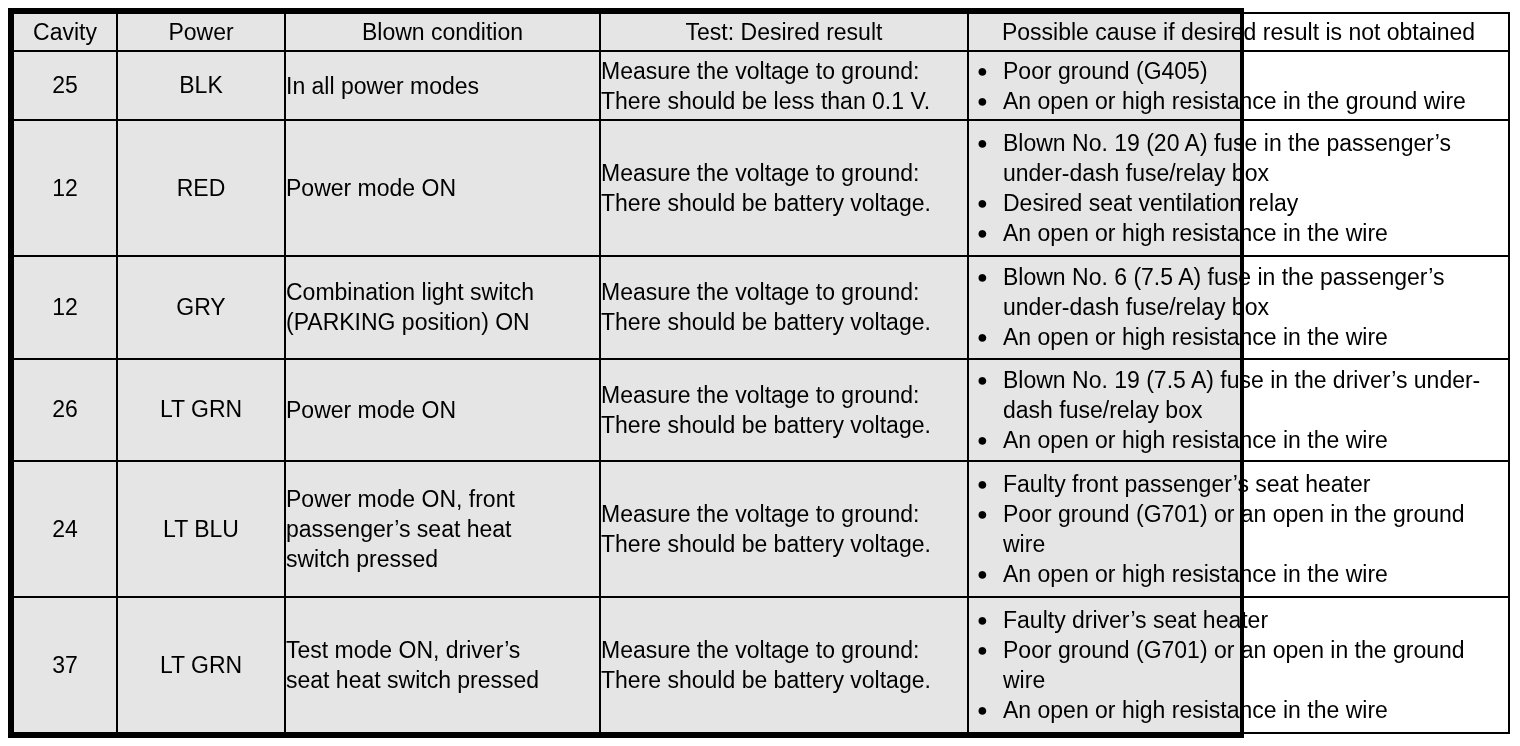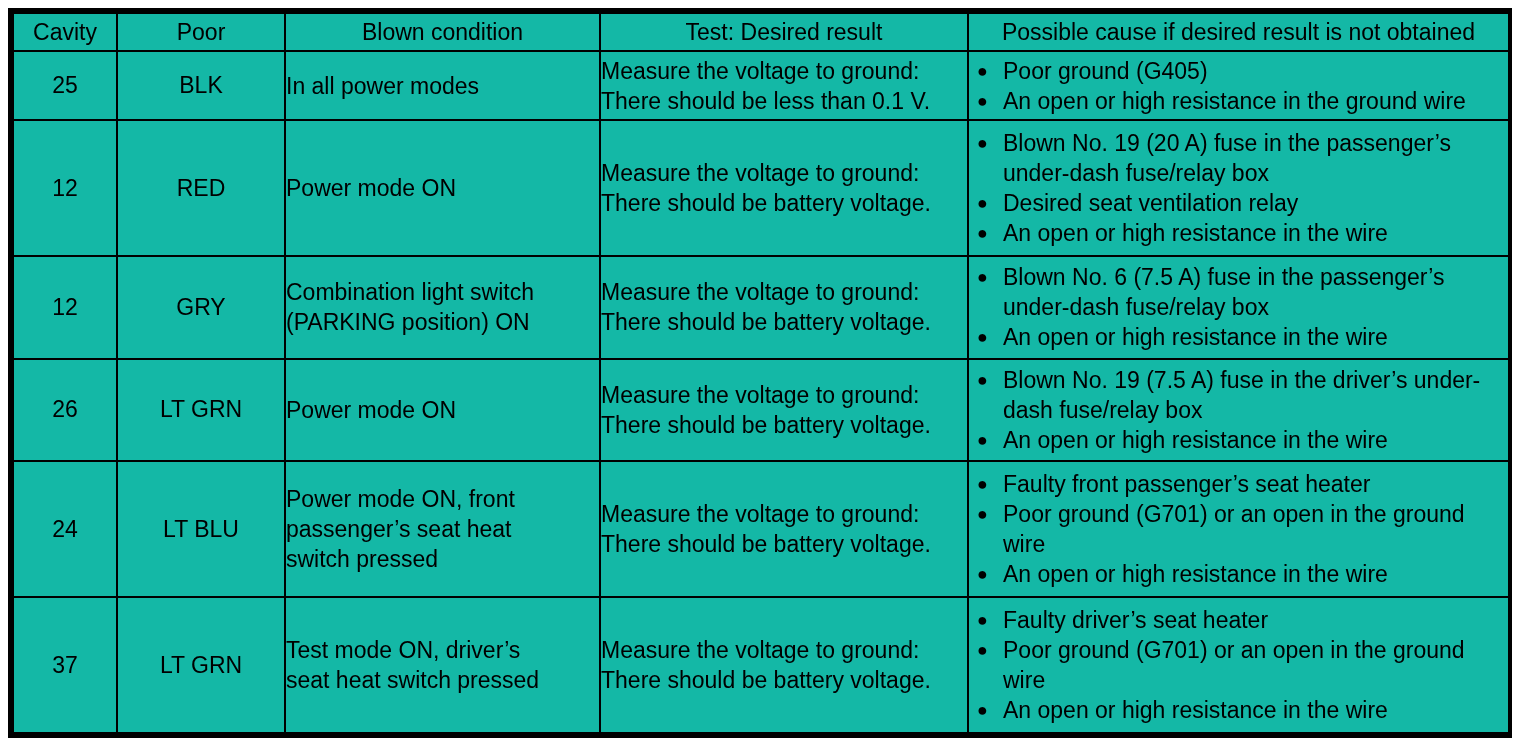--- a/index.html
+++ b/index.html
@@ -12,25 +12,25 @@
     height: 746px;
     font-family: "Liberation Sans", sans-serif;
     color: #000000;
     overflow: hidden;
   }
 
   .table-wrap {
     position: absolute;
     left: 8px;
     top: 8px;
-    width: 1504px;
+    width: 1236px;
     height: 730px;
     box-sizing: border-box;
     border: 4px solid #000;
-    background: #14b8a6;
+    background: #e5e5e5;
   }
 
   table.diag {
     border-collapse: collapse;
     table-layout: fixed;
     width: 100%;
     height: 100%;
   }
 
   table.diag col.c-cavity { width: 104px; }
@@ -109,21 +109,21 @@
     <colgroup>
       <col class="c-cavity">
         <col class="c-wire">
         <col class="c-cond">
         <col class="c-test">
         <col class="c-cause">
     </colgroup>
     <thead>
       <tr>
         <th>Cavity</th>
-        <th>Poor</th>
+        <th>Power</th>
         <th>Blown condition</th>
         <th>Test: Desired result</th>
         <th>Possible cause if desired result is not obtained</th>
       </tr>
     </thead>
     <tbody id="tbody">
         <tr>
           <td class="cavity">25</td>
           <td class="wire">BLK</td>
           <td class="cond">

